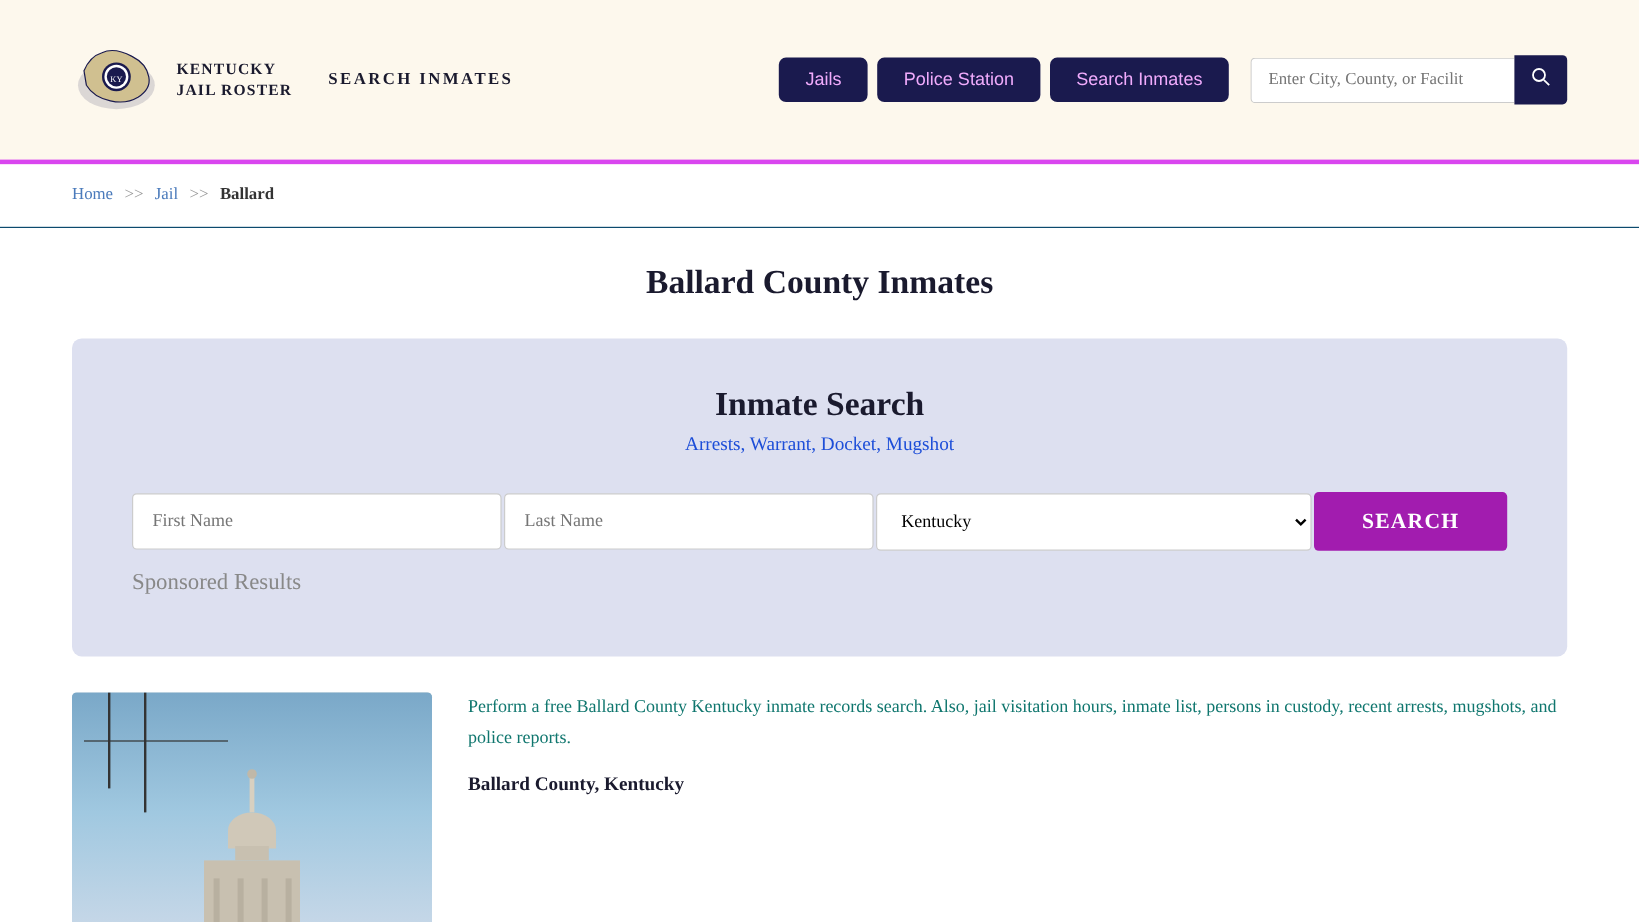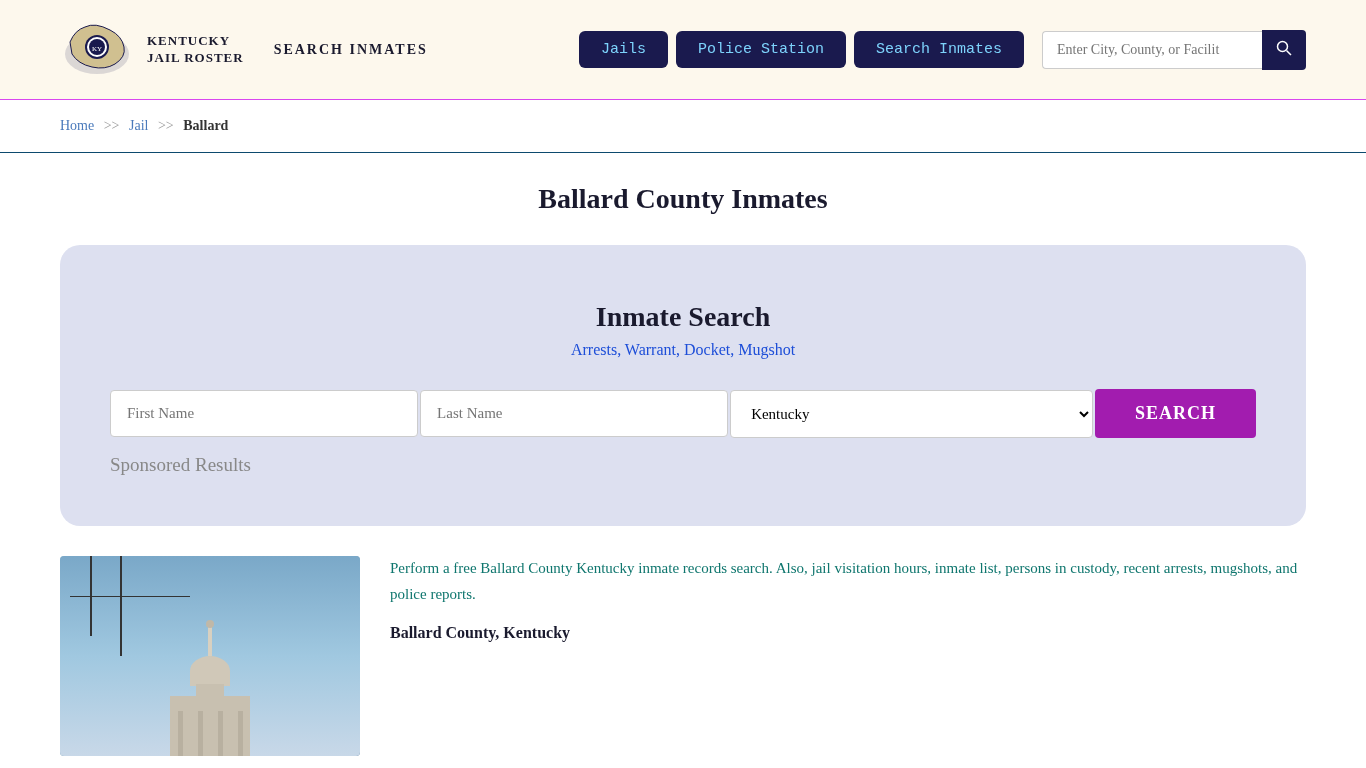--- a/index.html
+++ b/index.html
@@ -1,25 +1,25 @@
 <!DOCTYPE html>
 <html><head>
   <meta charset="utf-8">
   <style>
     * { box-sizing: border-box; margin: 0; padding: 0; }
     body { font-family: Georgia, 'Times New Roman', serif; background: #fff; color: #333; }
 
     
     .header {
       background: #fdf8ed;
-      padding: 12px 60px;
+      padding: 29px 60px;
       display: flex;
       align-items: center;
       gap: 30px;
-      border-bottom: 1px solid #d946ef;
+      border-bottom: 4px solid #d946ef;
     }
     .logo-area {
       display: flex;
       align-items: center;
       gap: 12px;
       text-decoration: none;
     }
     .logo-text {
       font-size: 13px;
       font-weight: bold;
@@ -37,27 +37,27 @@
       margin-right: 20px;
     }
     .nav-buttons {
       display: flex;
       align-items: center;
       gap: 8px;
       margin-left: auto;
     }
     .nav-btn {
       background: #1a1a4e;
-      color: #7dd3fc;
+      color: #f0abfc;
       border: none;
       padding: 10px 22px;
       border-radius: 6px;
       font-size: 15px;
       cursor: pointer;
-      font-family: Liberation Mono, monospace;
+      font-family: Liberation Sans, sans-serif;
     }
     .search-bar {
       display: flex;
       align-items: center;
       margin-left: 10px;
     }
     .search-bar input {
       padding: 10px 14px;
       font-size: 14px;
       border: 1px solid #ccc;
@@ -104,22 +104,22 @@
       font-size: 28px;
       font-weight: bold;
       color: #1a1a2e;
       margin-bottom: 30px;
       font-family: Georgia, serif;
     }
 
     
     .search-section {
       background: #dde0f0;
-      border-radius: 20px;
-      padding: 56px 50px 50px;
+      border-radius: 8px;
+      padding: 40px 50px 50px;
       margin-bottom: 30px;
     }
     .search-section-title {
       text-align: center;
       font-size: 28px;
       font-weight: bold;
       color: #1a1a2e;
       margin-bottom: 8px;
       font-family: Georgia, serif;
     }

